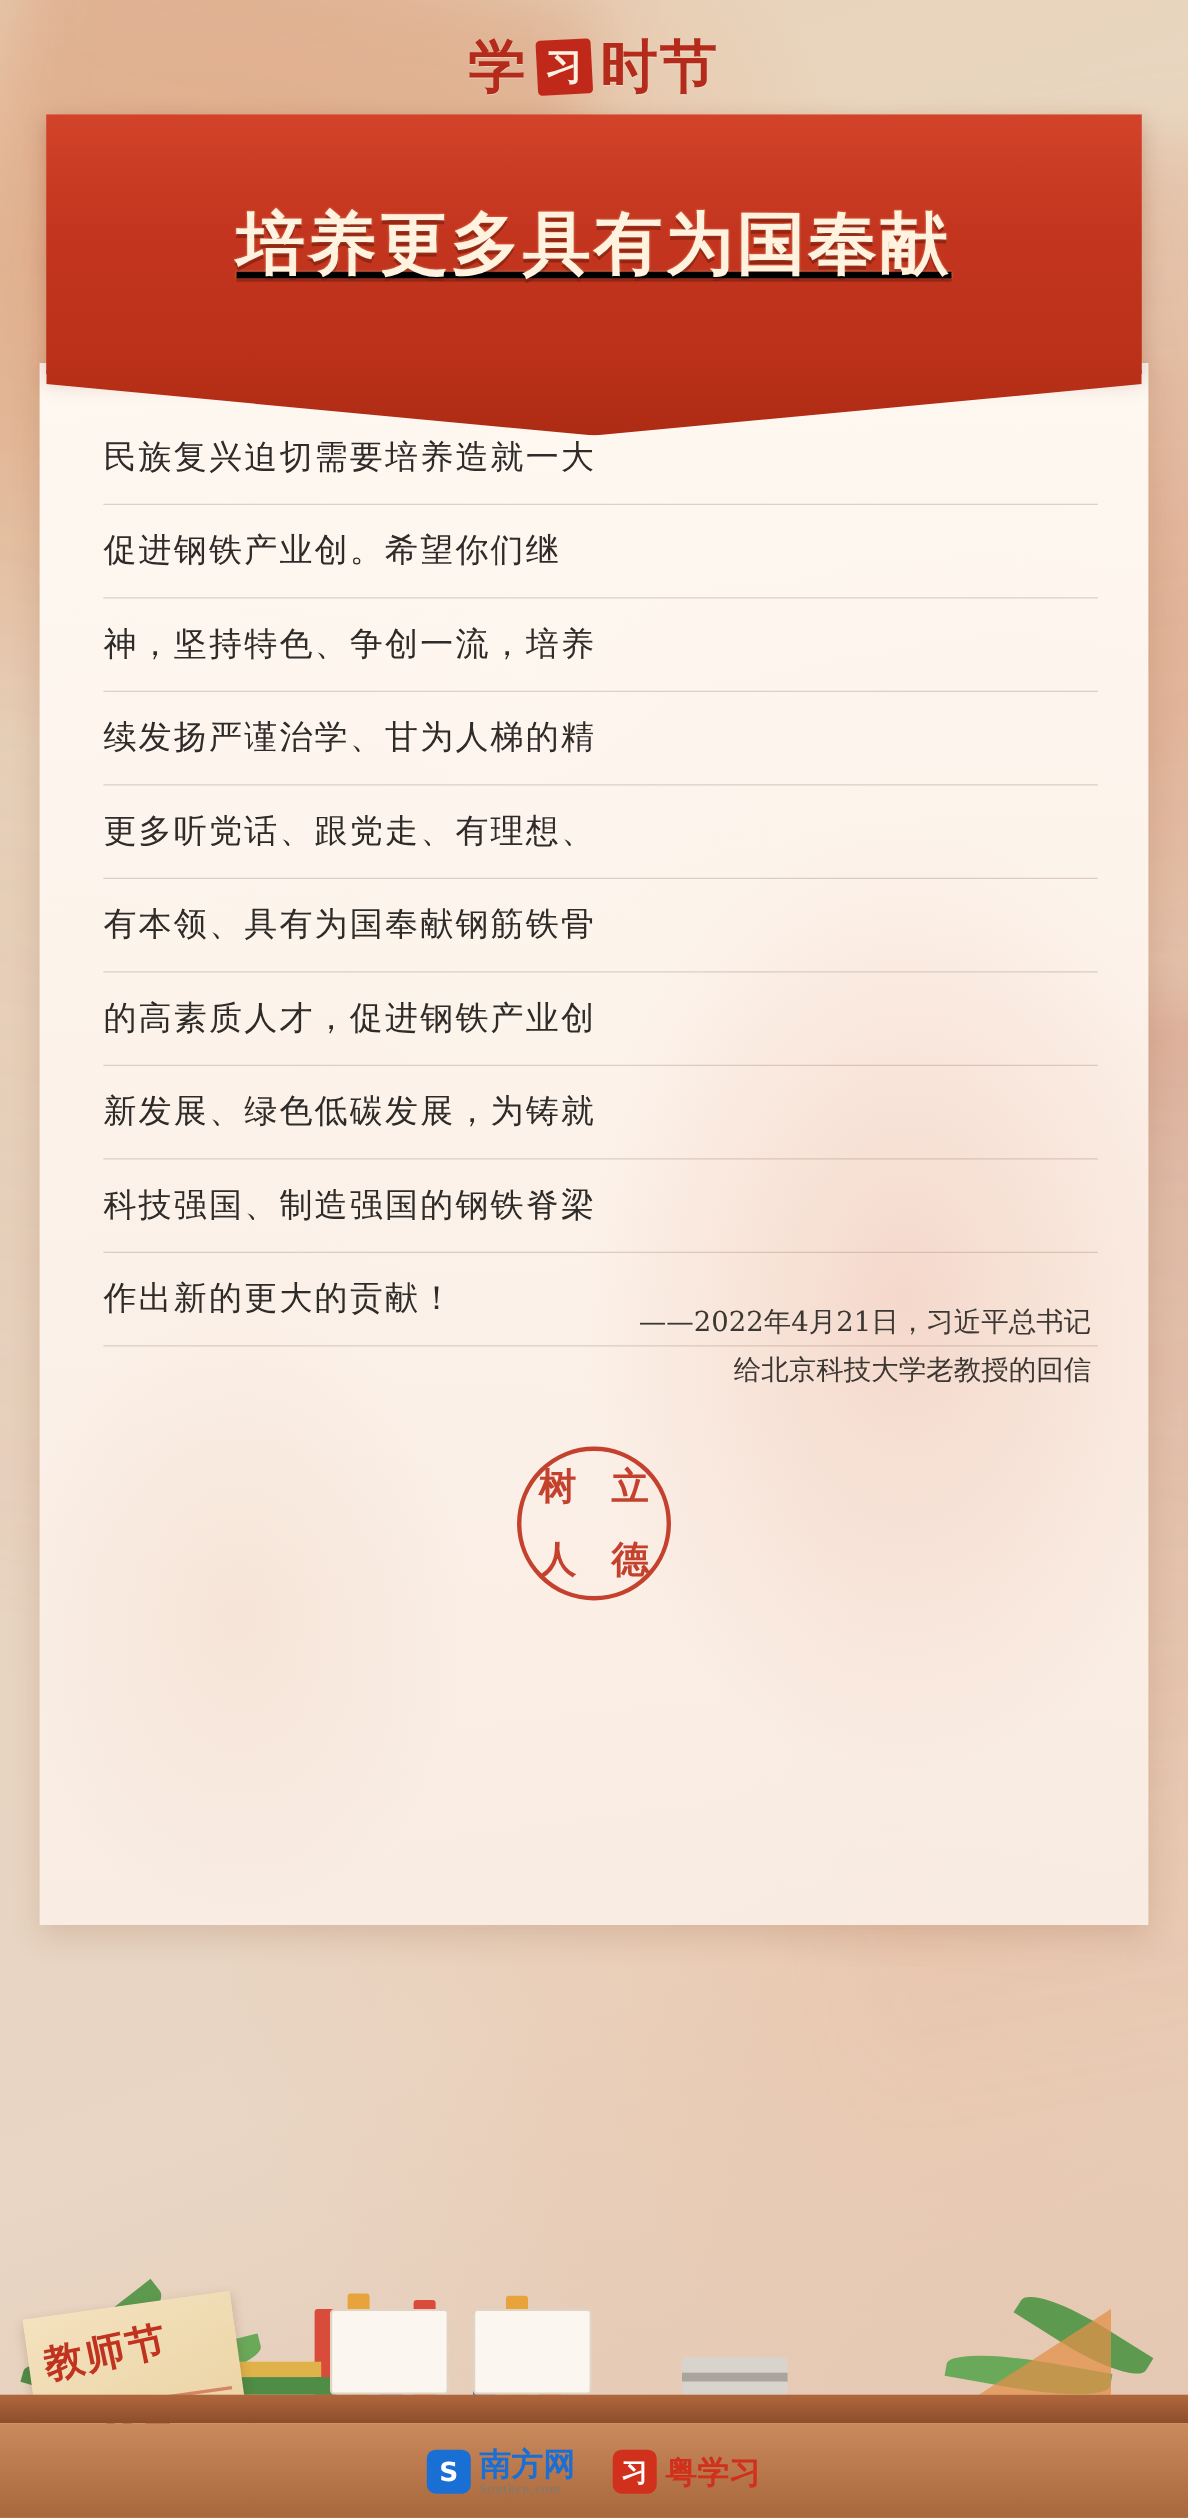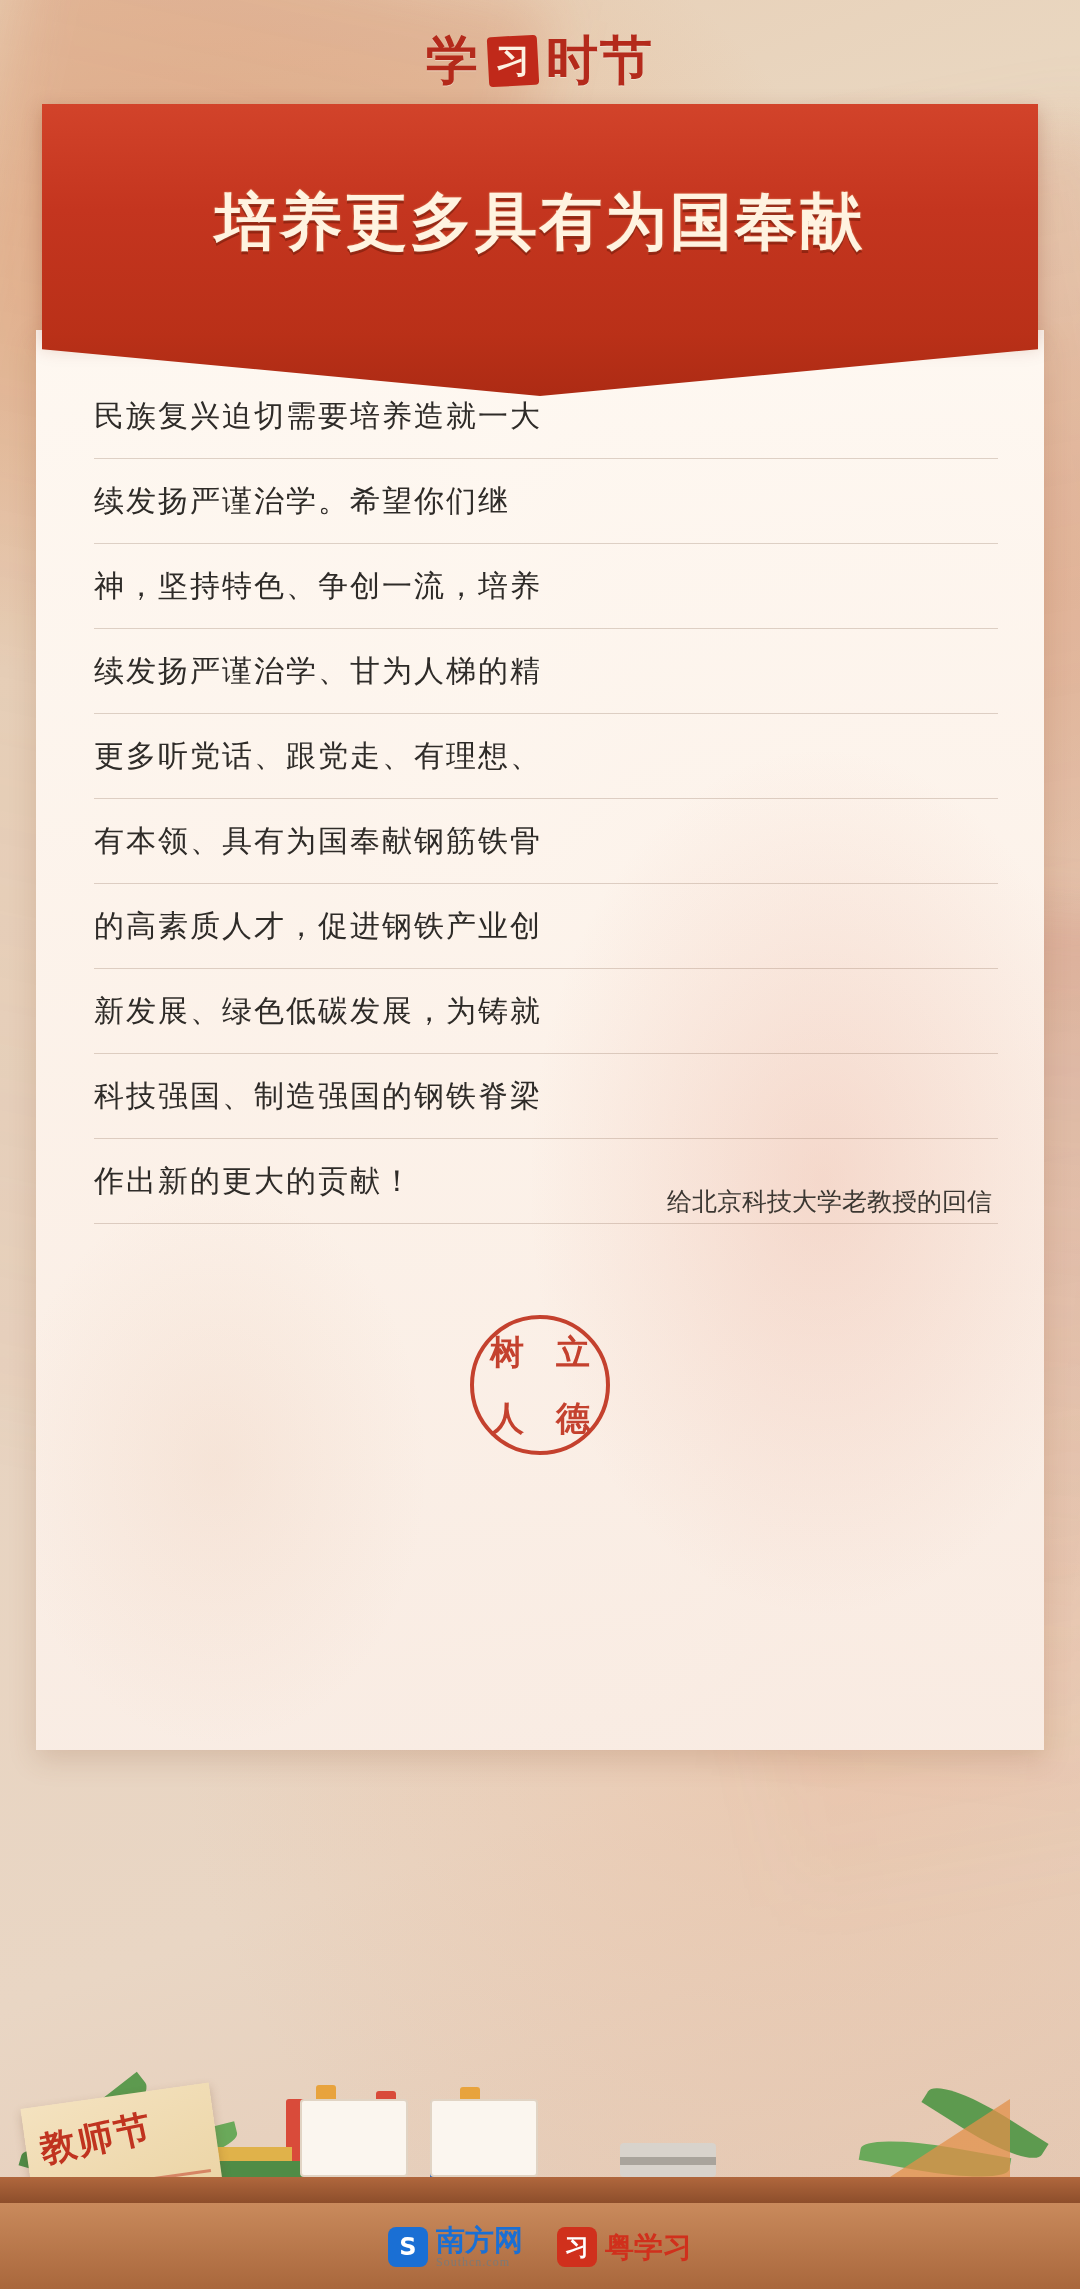--- a/index.html
+++ b/index.html
@@ -65,20 +65,21 @@
   .banner::after{
     content:"";position:absolute;left:0;right:0;bottom:-56px;height:60px;
     background:linear-gradient(180deg,#b93018,#ad2b14);
     clip-path:polygon(0 0,100% 0,100% 22%,50% 100%,0 22%);
   }
   .banner-inner{
     position:relative;z-index:2;
     height:100%;
     display:flex;flex-direction:column;align-items:center;justify-content:center;
     gap:8px;
+    text-decoration:underline;
   }
   .banner-line{
     color:#fff3e0;
     font-family:"DejaVu Sans","Liberation Sans",sans-serif;
     font-weight:bold;
     font-size:62px;
     letter-spacing:3px;
     line-height:1.06;
     text-shadow:0 3px 0 rgba(110,24,8,0.55), 0 0 2px rgba(255,220,170,0.6);
     white-space:nowrap;
@@ -229,32 +230,33 @@
 
   <div class="banner">
     <div class="banner-inner">
       <div class="banner-line">培养更多具有为国奉献</div>
     </div>
   </div>
 
   <div class="paper">
     <div class="quote">
       <div class="qline">民族复兴迫切需要培养造就一大</div>
-      <div class="qline">续发扬严谨治学。希望你们继</div>
+      <div class="qline">促进钢铁产业创。希望你们继</div>
       <div class="qline">神，坚持特色、争创一流，培养</div>
       <div class="qline">续发扬严谨治学、甘为人梯的精</div>
       <div class="qline">更多听党话、跟党走、有理想、</div>
       <div class="qline">有本领、具有为国奉献钢筋铁骨</div>
       <div class="qline">的高素质人才，促进钢铁产业创</div>
       <div class="qline">新发展、绿色低碳发展，为铸就</div>
       <div class="qline">科技强国、制造强国的钢铁脊梁</div>
       <div class="qline">作出新的更大的贡献！</div>
     </div>
 
     <div class="attribution">
+      <div>——2022年4月21日，习近平总书记</div>
       <div>给北京科技大学老教授的回信</div>
     </div>
 
     <div class="stamp">
       <span>树</span>
       <span>立</span>
       <span>人</span>
       <span>德</span>
     </div>
   </div>

